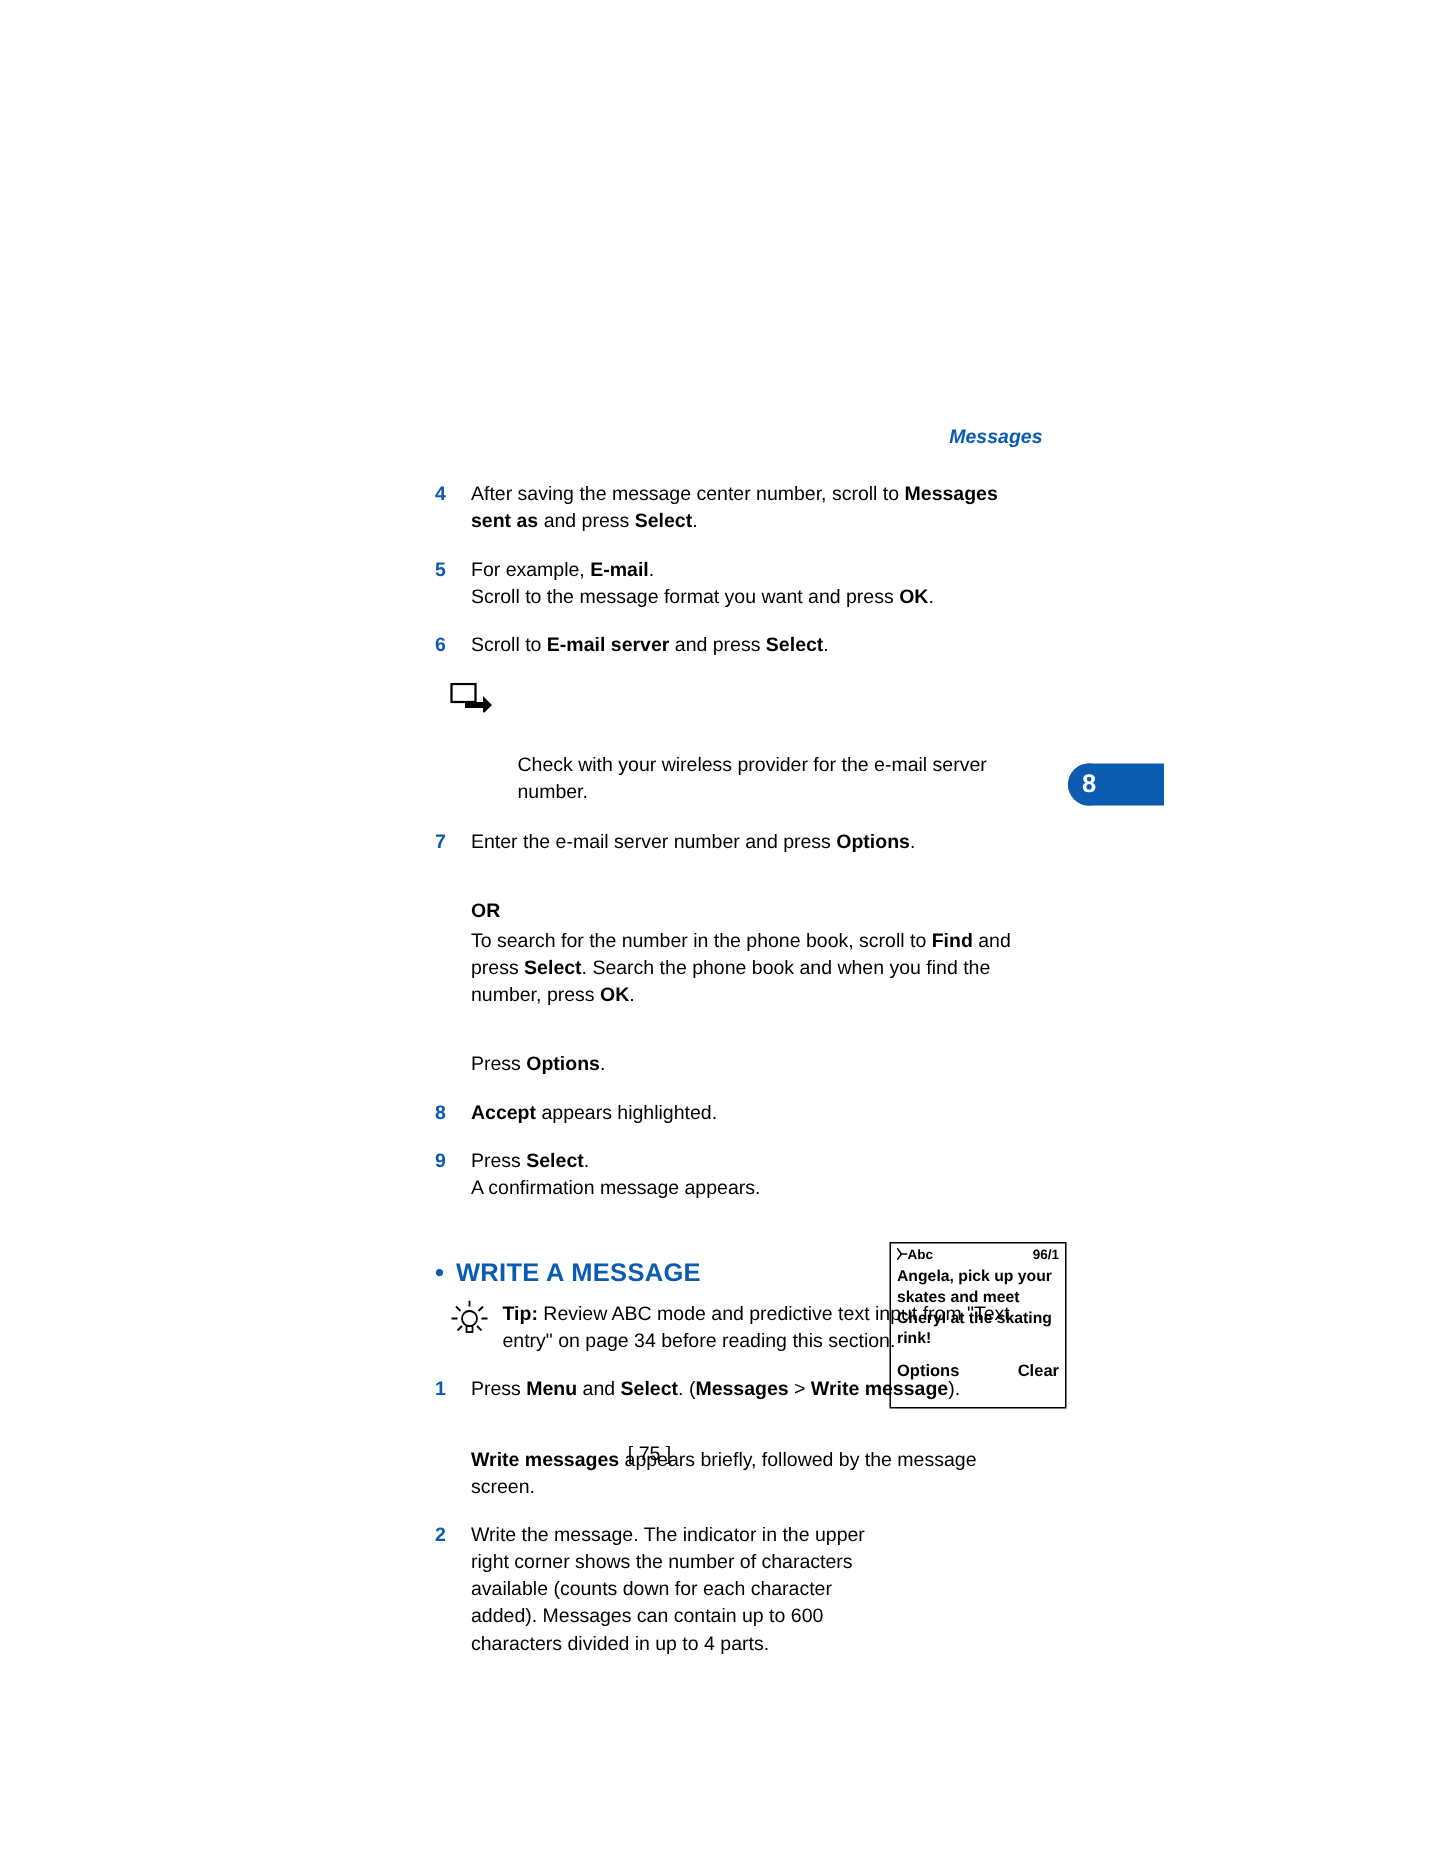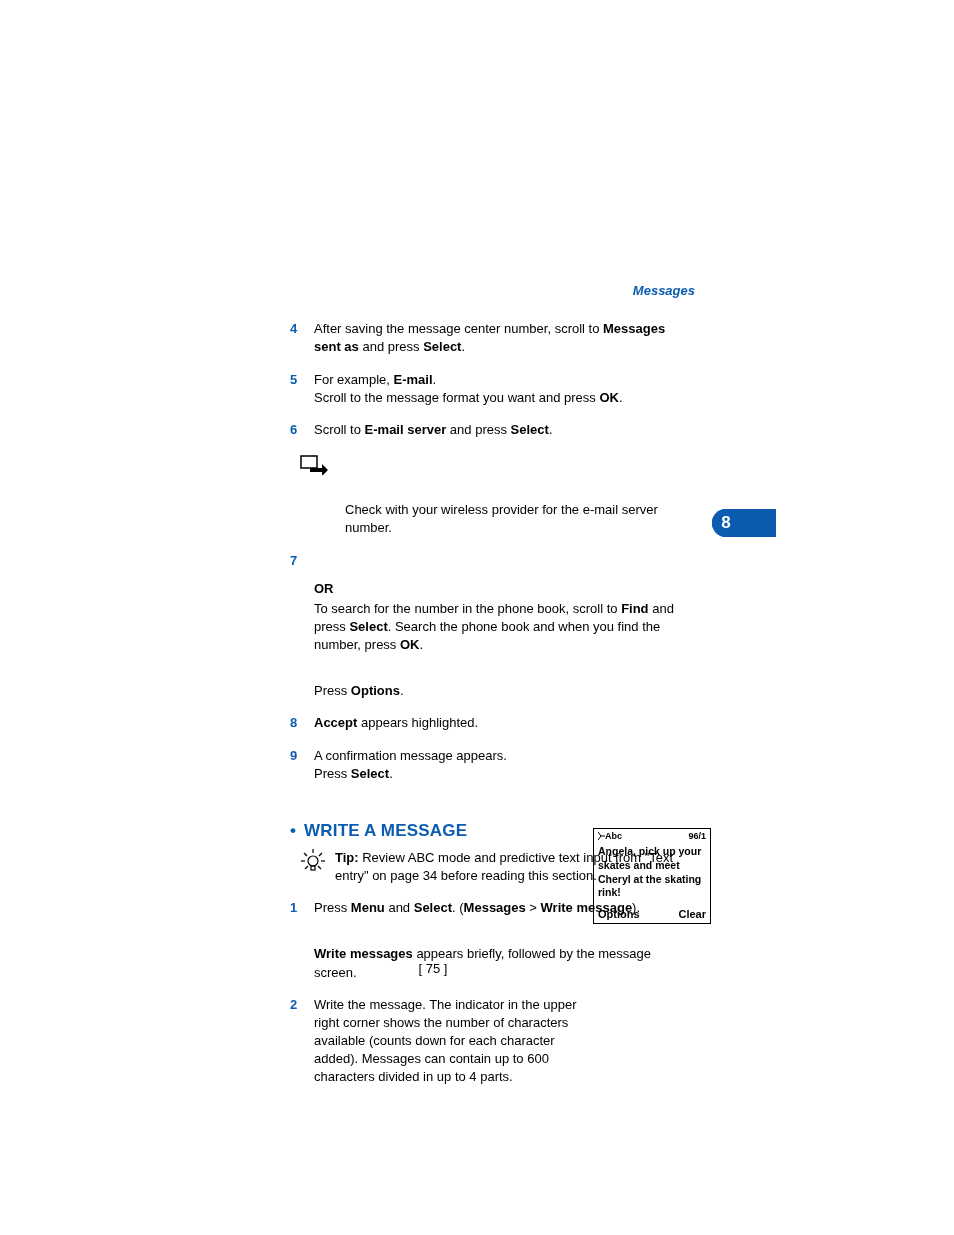--- a/index.html
+++ b/index.html
@@ -94,21 +94,21 @@
   }
   .phone-screen {
     position: absolute;
     left: 593px;
     top: 828px;
     width: 108px;
     border: 1.5px solid #000;
     font-family: "Arial Black", Arial, sans-serif;
     font-size: 10px;
     line-height: 1.25;
-    padding: 2px 4px 1px 4px;
+    padding: 2px 4px 16px 4px;
   }
   .phone-top {
     display: flex;
     justify-content: space-between;
     font-size: 9px;
     font-weight: bold;
     margin-bottom: 3px;
   }
   .phone-msg {
     font-weight: bold;
@@ -192,36 +192,37 @@
         <rect x="1" y="1" width="16" height="12" fill="none" stroke="#000" stroke-width="1.5"></rect>
         <polygon points="10,13 22,13 22,9 28,15 22,21 22,17 10,17" fill="#000"></polygon>
       </svg>
     </div>
     <div class="note-text">Check with your wireless provider for the e-mail server number.</div>
   </div>
 
   <div class="step">
     <div class="step-num">7</div>
     <div class="step-body">
+      <div id="s7l1"><span>Enter the e-mail server number and press </span><span class="b">Options</span><span>.</span></div>
       <div class="sub-para b">OR</div>
       <div class="" id="s7l2" style="margin-top:2px;"><span>To search for the number in the phone book, scroll to </span><span class="b">Find</span><span> and press </span><span class="b">Select</span><span>. Search the phone book and when you find the number, press </span><span class="b">OK</span><span>.</span></div>
       <div class="sub-para" id="s7l4"><span>Press </span><span class="b">Options</span><span>.</span></div>
     </div>
   </div>
 
   <div class="step">
     <div class="step-num">8</div>
     <div class="step-body" id="s8"><span class="b">Accept</span><span> appears highlighted.</span></div>
   </div>
 
   <div class="step">
     <div class="step-num">9</div>
     <div class="step-body">
+      <div id="s9l1"><span>Press </span><span class="b">Select</span><span>.</span></div>
       <div>A confirmation message appears.</div>
-      <div id="s9l1"><span>Press </span><span class="b">Select</span><span>.</span></div>
     </div>
   </div>
 
   <div class="section-heading">
     <span class="bullet-dot">•</span><span>WRITE A MESSAGE</span>
   </div>
 
   <div class="tip-row">
     <div class="tip-icon-wrap">
       <svg width="26" height="26" viewBox="0 0 26 26">

